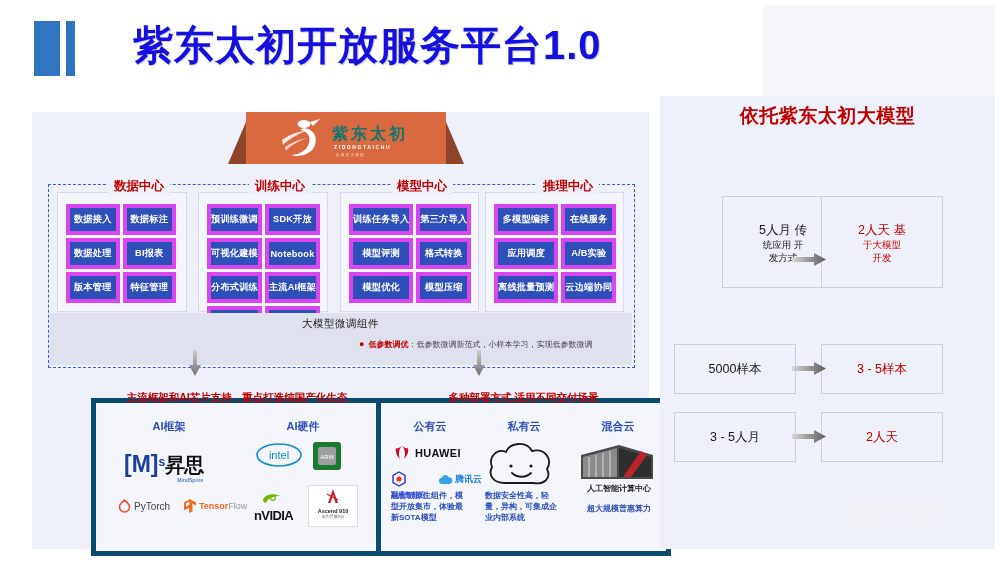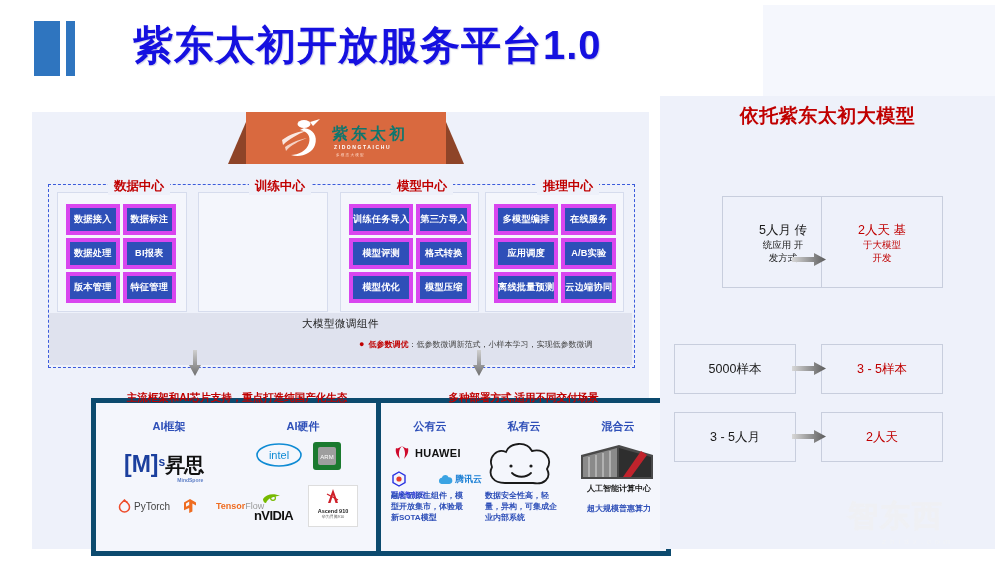--- a/index.html
+++ b/index.html
@@ -137,20 +137,30 @@
 
   <div class="tiles" style="left:66px;top:204px;width:110px;">
     <div class="tile">数据接入</div>
     <div class="tile">数据标注</div>
     <div class="tile">数据处理</div>
     <div class="tile">BI报表</div>
     <div class="tile">版本管理</div>
     <div class="tile">特征管理</div>
   </div>
 
+  <div class="tiles" style="left:207px;top:204px;width:110px;">
+    <div class="tile">预训练微调</div>
+    <div class="tile">SDK开放</div>
+    <div class="tile">可视化建模</div>
+    <div class="tile">Notebook</div>
+    <div class="tile">分布式训练</div>
+    <div class="tile">主流AI框架</div>
+    <div class="tile">超参搜索</div>
+    <div class="tile">预置算子</div>
+  </div>
 
   <div class="tiles" style="left:349px;top:204px;width:119px;">
     <div class="tile">训练任务导入</div>
     <div class="tile">第三方导入</div>
     <div class="tile">模型评测</div>
     <div class="tile">格式转换</div>
     <div class="tile">模型优化</div>
     <div class="tile">模型压缩</div>
   </div>
 
@@ -195,21 +205,21 @@
     </div>
 
     <div style="position:absolute;left:22px;top:96px;display:flex;align-items:center;gap:3px;">
       <svg width="13" height="14" viewBox="0 0 13 14">
           <path d="M6.5 1 L10 4.5 A5 5 0 1 1 3 4.5 Z" fill="none" stroke="#ee4c2c" stroke-width="1.5"></path>
           <circle cx="8.6" cy="3.1" r="1" fill="#ee4c2c"></circle>
         </svg>
       <span style="font-size:10px;color:#444;">PyTorch</span>
     </div>
 
-    <div style="position:absolute;left:88px;top:96px;display:flex;align-items:center;gap:20px;">
+    <div style="position:absolute;left:88px;top:96px;display:flex;align-items:center;gap:3px;">
       <svg width="12" height="14" viewBox="0 0 12 14">
           <path d="M6 0 L12 3.4 v3 L8.4 4.6 v7.8 L5.2 14 V2.6 L2 4.4 V7.8 L5.2 6 v3 L0 11.2 V3.4 Z" fill="#ef6c20"></path>
         </svg>
       <span style="font-size:9px;color:#ef6c20;font-weight:bold;">Tensor<span style="color:#999;font-weight:normal;">Flow</span></span>
     </div>
 
     <div style="position:absolute;left:160px;top:40px;">
       <svg width="46" height="24" viewBox="0 0 46 24">
           <ellipse cx="23" cy="12" rx="22" ry="11" fill="none" stroke="#0f8bd4" stroke-width="1.6"></ellipse>
           <text x="23" y="16" font-size="11" fill="#0f8bd4" text-anchor="middle" font-family="Liberation Sans, sans-serif">intel</text>

